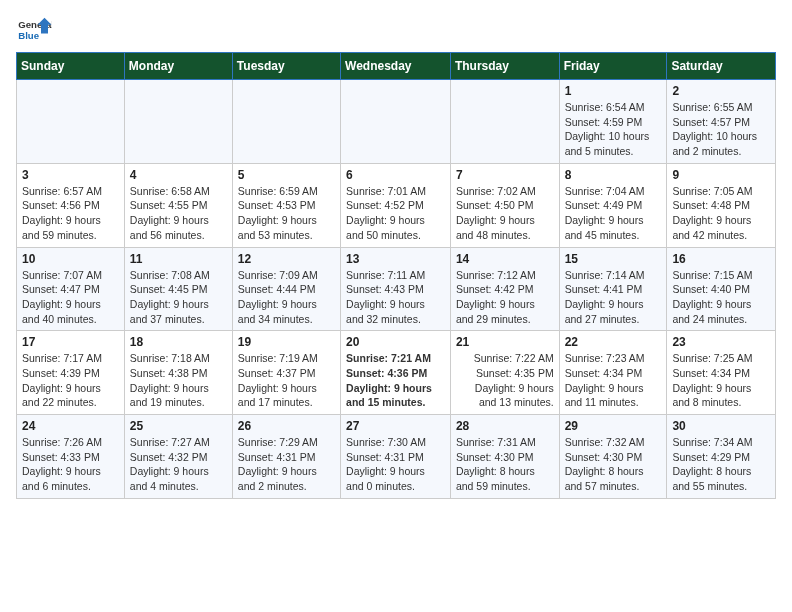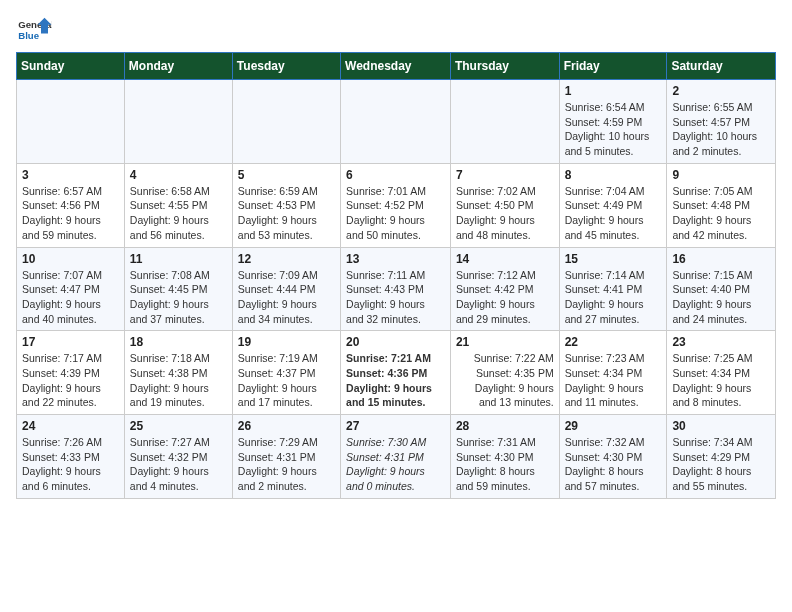--- a/index.html
+++ b/index.html
@@ -277,21 +277,21 @@
 Daylight: 9 hours and 4 minutes.</div>
         </td>
         <td>
           <span class="day-num">26</span>
           <div class="day-info" style="white-space: pre-line;">Sunrise: 7:29 AM
 Sunset: 4:31 PM
 Daylight: 9 hours and 2 minutes.</div>
         </td>
         <td>
           <span class="day-num">27</span>
-          <div class="day-info" style="white-space: pre-line; font-style: italic;">Sunrise: 7:30 AM
+          <div class="day-info" style="white-space: pre-line;">Sunrise: 7:30 AM
 Sunset: 4:31 PM
 Daylight: 9 hours and 0 minutes.</div>
         </td>
         <td>
           <span class="day-num">28</span>
           <div class="day-info" style="white-space: pre-line;">Sunrise: 7:31 AM
 Sunset: 4:30 PM
 Daylight: 8 hours and 59 minutes.</div>
         </td>
         <td>

